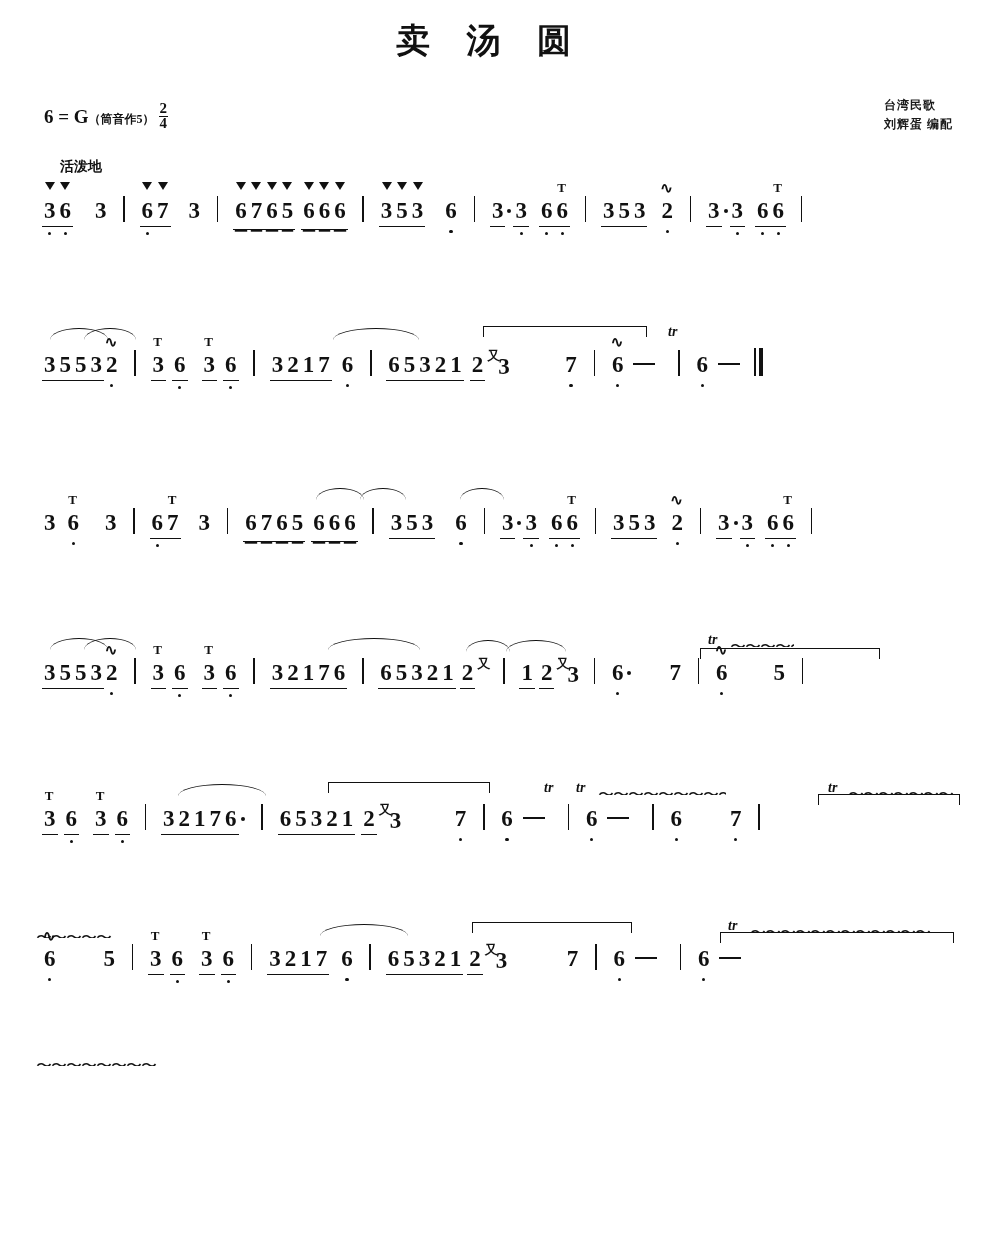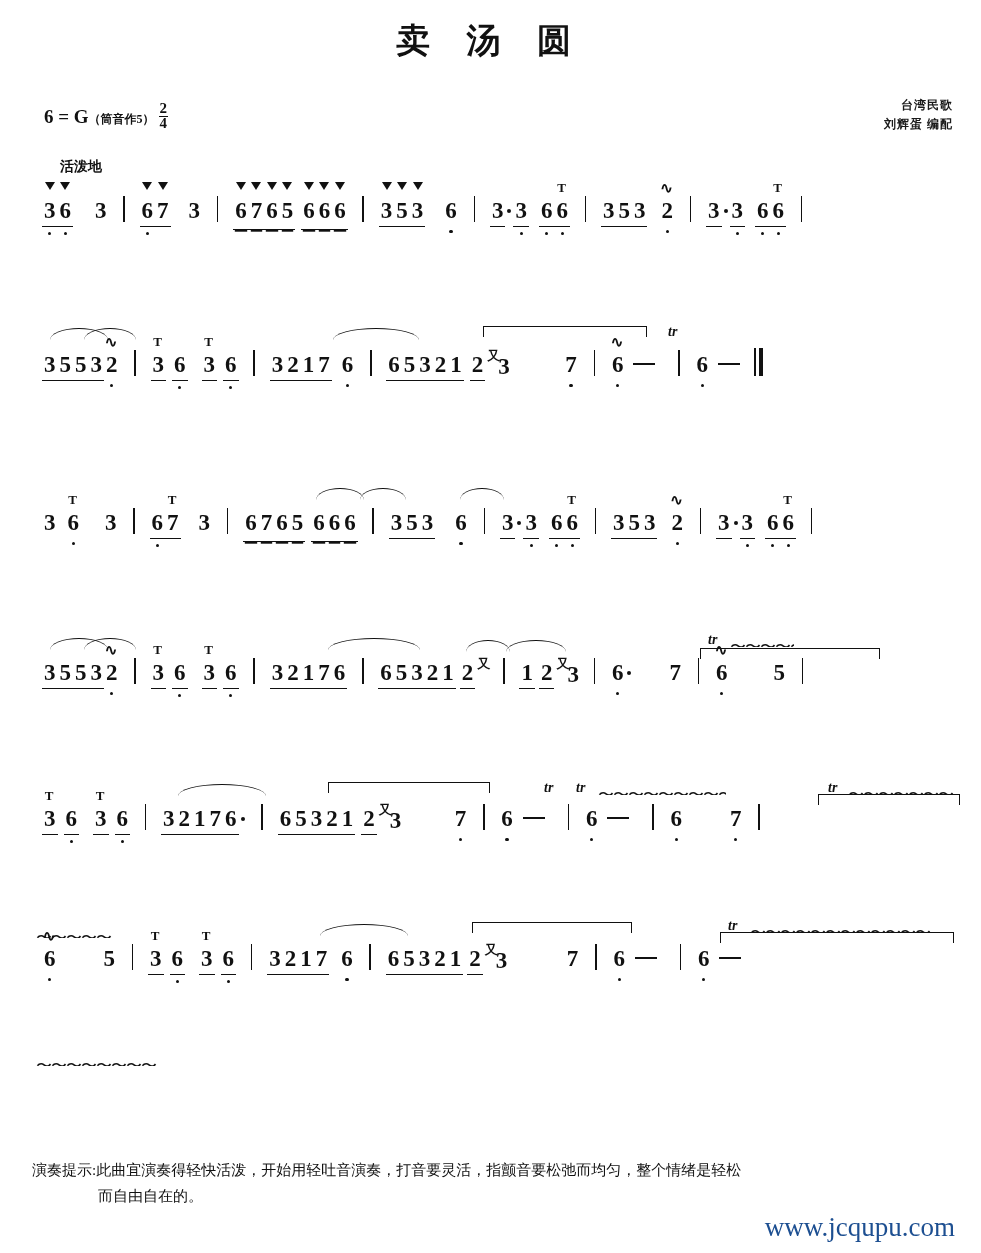--- a/index.html
+++ b/index.html
@@ -60,21 +60,21 @@
     display: block;
   }
   .meter .num {
     border-bottom: 1.4px solid #111;
     padding: 0 1px;
   }
   .credits {
     position: absolute;
     top: 96px;
     right: 28px;
-    text-align: right;
+    text-align: left;
     font-size: 12px;
     line-height: 1.55;
     font-family: "Liberation Serif", serif;
     font-weight: bold;
     color: #1a1a1a;
     letter-spacing: 1px;
   }
   .tempo-mark {
     position: absolute;
     top: 158px;
@@ -434,20 +434,15 @@
     <div class="brk" style="left:444px; top:4px; width:158px;"></div>
     <div class="trill" style="left:700px; top:0px;">tr</div>
     <div class="squig" style="left:722px; top:5px; width:196px;">〜〜〜〜〜〜〜〜〜〜〜〜</div>
     <div class="brk" style="left:692px; top:14px; width:232px;"></div>
   </div>
 
   <div class="line" style="top:1048px;">
     <div class="squig" style="left:8px; top:8px; width:150px;">〜〜〜〜〜〜〜〜</div>
   </div>
 
-  <div class="footer-note">
-    <span>演奏提示:</span><span>此曲宜演奏得轻快活泼，开始用轻吐音演奏，打音要灵活，指颤音要松弛而均匀，整个情绪是轻松</span>
-    <span class="indent">而自由自在的。</span>
-  </div>
-
-  <div class="watermark">www.jcqupu.com</div>
+
 
 </div>
 
 </body></html>

